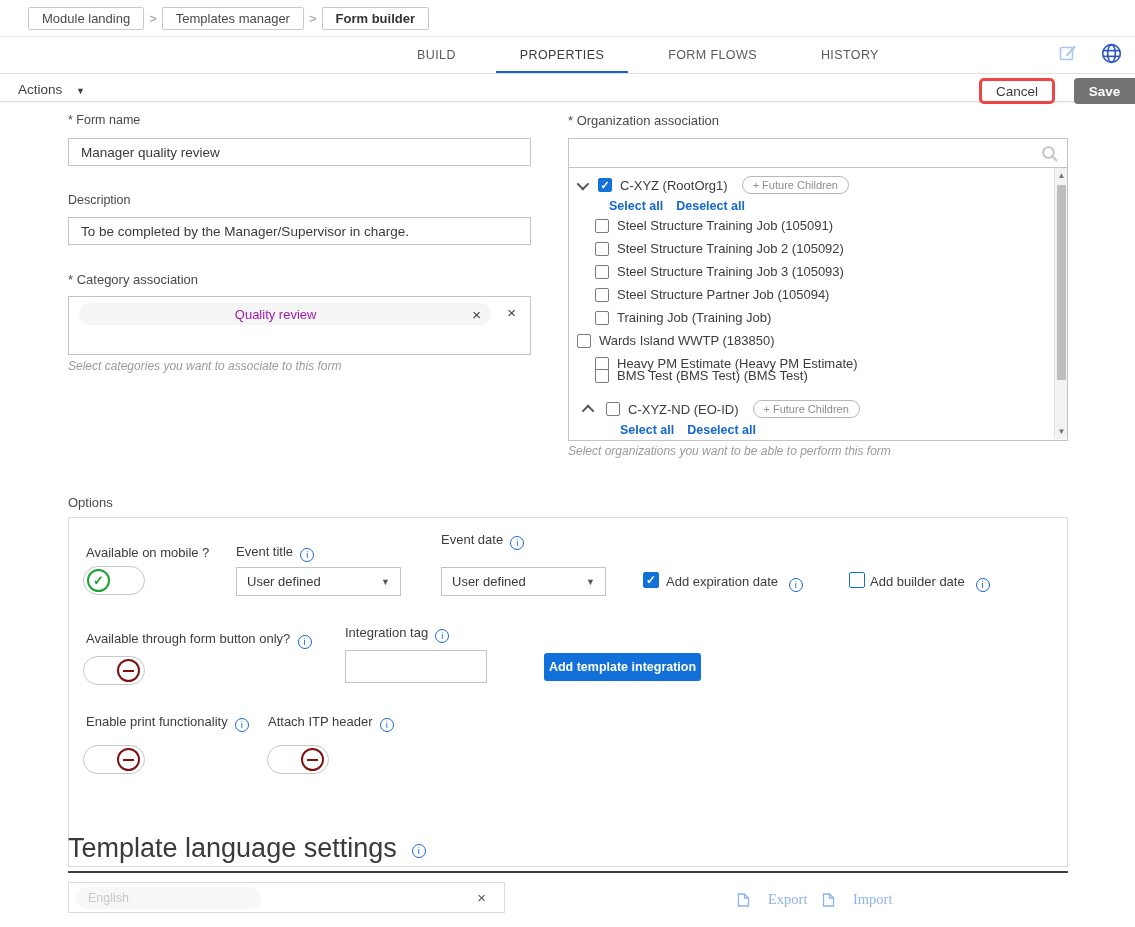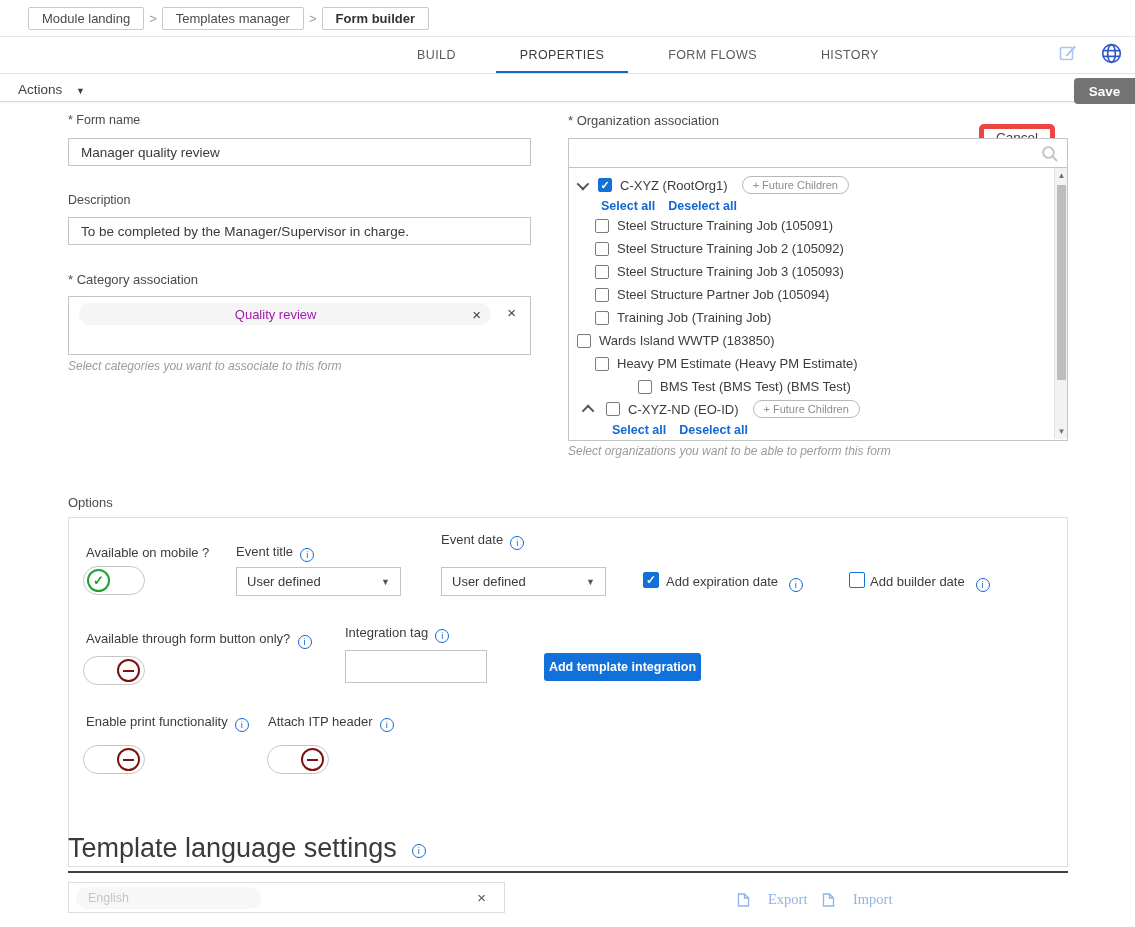--- a/index.html
+++ b/index.html
@@ -18,21 +18,21 @@
   .tabs { position:absolute; left:385px; top:0; height:36px; display:flex; }
   .tab { position:relative; height:36px; display:flex; align-items:center; justify-content:center; padding:0 32px; font-size:12.5px; letter-spacing:.4px; color:#5a5a5a; cursor:pointer; }
   .tab.active { color:#3c3c3c; }
   .tab.active::after { content:""; position:absolute; left:8px; right:8px; bottom:0; height:2px; background:#1664c8; }
   .tab-icons { position:absolute; right:12px; top:0; height:36px; display:flex; align-items:center; gap:22px; }
 
   
   .actions-bar { position:absolute; left:0; top:73px; width:1135px; height:29px; background:#fff; border-top:1px solid #e2e2e2; border-bottom:1px solid #dcdcdc; box-shadow:0 1px 2px rgba(0,0,0,.06); }
   .actions-dd { position:absolute; left:18px; top:8px; font-size:13.5px; color:#3f3f3f; cursor:pointer; }
   .actions-dd .caret { font-size:9px; color:#3f3f3f; margin-left:10px; }
-  .btn-cancel { position:absolute; right:80px; top:4px; width:76px; height:26px; background:#fff; border:5px solid #ef4444; border-radius:5px; font-size:13.5px; color:#3c3c3c; display:flex; align-items:center; justify-content:center; cursor:pointer;margin-top:46px; }
+  .btn-cancel { position:absolute; right:80px; top:4px; width:76px; height:26px; background:#fff; border:3px solid #ef4444; border-radius:5px; font-size:13.5px; color:#3c3c3c; display:flex; align-items:center; justify-content:center; cursor:pointer; }
   .btn-save { position:absolute; right:0; top:4px; width:61px; height:26px; background:#737373; border:none; border-radius:4px 0 0 4px; font-size:13.5px; font-weight:bold; color:#fff; display:flex; align-items:center; justify-content:center; cursor:pointer; }
 
   
   .lbl { position:absolute; font-size:12.5px; color:#4a4a4a; }
   .inp { position:absolute; border:1px solid #c4c4c4; background:#fff; font-size:13.5px; color:#3a3a3a; display:flex; align-items:center; padding-left:12px; }
   .helper { position:absolute; font-style:italic; font-size:12px; color:#9b9b9b; }
   .x-icon { color:#3f3f3f; font-size:15px; line-height:1; cursor:pointer; }
   .info { display:inline-flex; align-items:center; justify-content:center; width:14px; height:14px; border:1.4px solid #1567d2; border-radius:50%; color:#1567d2; font-size:9.5px; font-style:normal; vertical-align:-2px; cursor:pointer; }
 
   
@@ -46,21 +46,21 @@
   .search-box { position:absolute; left:568px; top:138px; width:500px; height:30px; border:1px solid #c4c4c4; background:#fff; }
   .search-svg { position:absolute; right:8px; top:6px; }
   .tree { position:absolute; left:568px; top:168px; width:500px; height:273px; border:1px solid #c4c4c4; border-top:none; background:#fff; }
   .trow { position:absolute; display:flex; align-items:center; gap:8px; font-size:13px; color:#3c3c3c; }
   .cbx { width:14px; height:14px; border:1.5px solid #7a7a7a; border-radius:2px; background:#fff; cursor:pointer; flex:none; }
   .cbx.checked { background:#1272d9; border-color:#1272d9; color:#fff; display:flex; align-items:center; justify-content:center; font-size:11px; font-weight:bold; }
   .chev { width:9px; height:9px; border-right:2px solid #555; border-bottom:2px solid #555; display:inline-block; flex:none; cursor:pointer; }
   .chev.down { transform:rotate(45deg) translateY(-2px); }
   .chev.up { transform:rotate(-135deg) translateY(-2px); }
   .badge { border:1px solid #b8b8b8; border-radius:10px; padding:2px 10px; font-size:11px; color:#8d8d8d; background:#fff; cursor:pointer; }
-  .blue-link { color:#1567d2; font-size:12.5px; font-weight:bold; cursor:pointer; }
+  .blue-link { color:#1567d2; font-size:12.5px; font-weight:bold; cursor:pointer;margin-left:8px; }
   .scrollbar { position:absolute; right:0; top:0; width:13px; height:271px; background:#f2f2f2; border-left:1px solid #e4e4e4; }
   .scroll-thumb { position:absolute; left:2px; top:17px; width:9px; height:195px; background:#bdbdbd; border-radius:1px; }
   .scroll-arrow { position:absolute; left:0; width:13px; font-size:8px; color:#707070; text-align:center; cursor:pointer; }
 
   
   .opt-box { position:absolute; left:68px; top:517px; width:1000px; height:350px; border:1px solid #ddd; background:#fff; }
   .olbl { position:absolute; font-size:13px; color:#3c3c3c; }
   .toggle { position:absolute; width:62px; height:29px; border:1px solid #c6c6c6; border-radius:15px; background:#fff; cursor:pointer; }
   .knob { position:absolute; top:2px; width:23px; height:23px; border-radius:50%; background:#fff; display:flex; align-items:center; justify-content:center; }
   .knob.on { left:3px; border:2px solid #1da332; color:#1da332; font-size:13px; font-weight:bold; }
@@ -187,21 +187,21 @@
         <span>Training Job (Training Job)</span>
       </div>
     <div class="trow" style="left:8px; top:165px;">
         <span class="cbx"></span>
         <span>Wards Island WWTP (183850)</span>
       </div>
     <div class="trow" style="left:26px; top:188px;">
         <span class="cbx"></span>
         <span>Heavy PM Estimate (Heavy PM Estimate)</span>
       </div>
-    <div class="trow" style="left:26px; top:211px;margin-left:43px;">
+    <div class="trow" style="left:26px; top:200px;">
         <span class="cbx"></span>
         <span>BMS Test (BMS Test) (BMS Test)</span>
       </div>
 
     <div class="trow" style="left:16px; top:232px;">
       <span class="chev up"></span>
       <span class="cbx" style="margin-left:4px;"></span>
       <span>C-XYZ-ND (EO-ID)</span>
       <span class="badge" style="margin-left:6px;">+ Future Children</span>
     </div>

